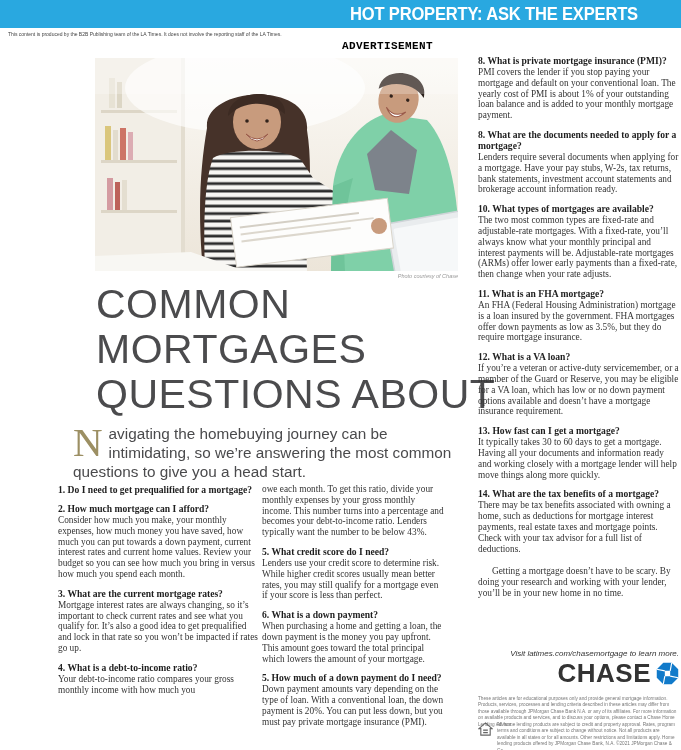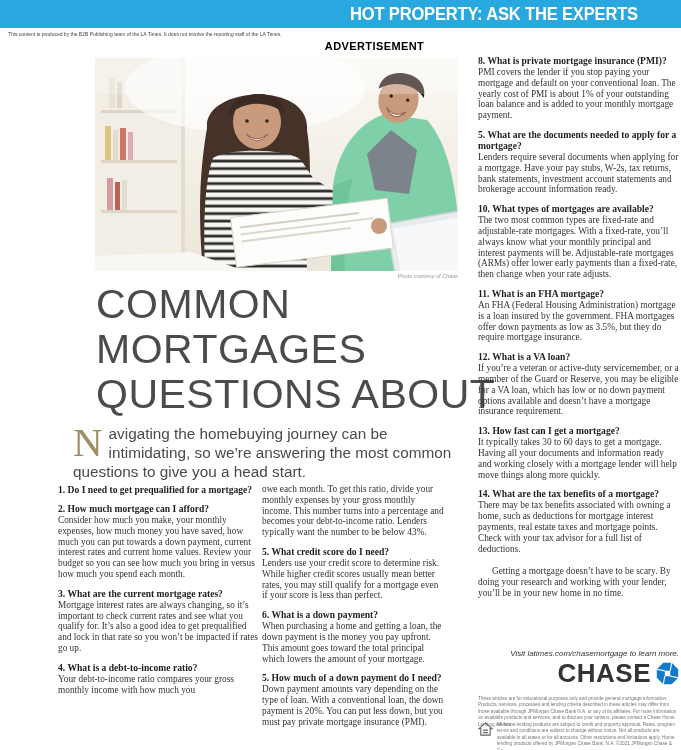--- a/index.html
+++ b/index.html
@@ -9,22 +9,22 @@
   
   .banner{position:absolute;top:0;left:0;width:681px;height:28px;background:#29a8e0;
           display:flex;align-items:center;padding-left:20px;box-sizing:border-box;justify-content:flex-end;}
   .banner-title{color:#fff;font-family:"Liberation Sans",sans-serif;font-weight:700;
           font-size:19px;letter-spacing:-0.2px;transform:scaleX(.87);transform-origin:left center;
           white-space:nowrap;}
 
   .note{position:absolute;top:31px;left:8px;width:420px;
         font-family:"Liberation Sans",sans-serif;font-size:5px;color:#444;}
 
-  .adv{position:absolute;top:40px;left:84px;width:581px;text-align:center;
-       font-family:Liberation Sans, sans-serif;font-weight:700;font-size:11px;
+  .adv{position:absolute;top:40px;left:97px;width:581px;text-align:center;
+       font-family:Liberation Mono, monospace;font-weight:700;font-size:11px;
        letter-spacing:.4px;color:#000;}
 
   
   .photo{position:absolute;top:58px;left:95px;width:363px;height:213px;overflow:hidden;background:#ece5d9;}
   .caption{position:absolute;top:273px;left:95px;width:363px;text-align:right;
            font-family:"Liberation Sans",sans-serif;font-size:5.5px;font-style:italic;color:#999;}
 
   
   .headline{position:absolute;top:282px;left:96px;font-family:"Liberation Sans",sans-serif;
             font-weight:300;font-size:41px;line-height:45px;color:#4b4b4d;letter-spacing:.5px;}
@@ -184,21 +184,21 @@
       </div>
     </div>
   </div>
 
   <div class="right">
     <div class="qa">
       <div class="qa-q">8. What is private mortgage insurance (PMI)?</div>
       <div class="qa-a">PMI covers the lender if you stop paying your mortgage and default on your conventional loan. The yearly cost of PMI is about 1% of your outstanding loan balance and is added to your monthly mortgage payment.</div>
     </div>
     <div class="qa">
-      <div class="qa-q">5. What are the documents needed to apply for a mortgage?</div>
+      <div class="qa-q">8. What are the documents needed to apply for a mortgage?</div>
       <div class="qa-a">Lenders require several documents when applying for a mortgage. Have your pay stubs, W-2s, tax returns, bank statements, investment account statements and brokerage account information ready.</div>
     </div>
     <div class="qa">
       <div class="qa-q">10. What types of mortgages are available?</div>
       <div class="qa-a">The two most common types are fixed-rate and adjustable-rate mortgages. With a fixed-rate, you’ll always know what your monthly principal and interest payments will be. Adjustable-rate mortgages (ARMs) offer lower early payments than a fixed-rate, then change when your rate adjusts.</div>
     </div>
     <div class="qa">
       <div class="qa-q">11. What is an FHA mortgage?</div>
       <div class="qa-a">An FHA (Federal Housing Administration) mortgage is a loan insured by the government. FHA mortgages offer down payments as low as 3.5%, but they do require mortgage insurance.</div>
     </div>

